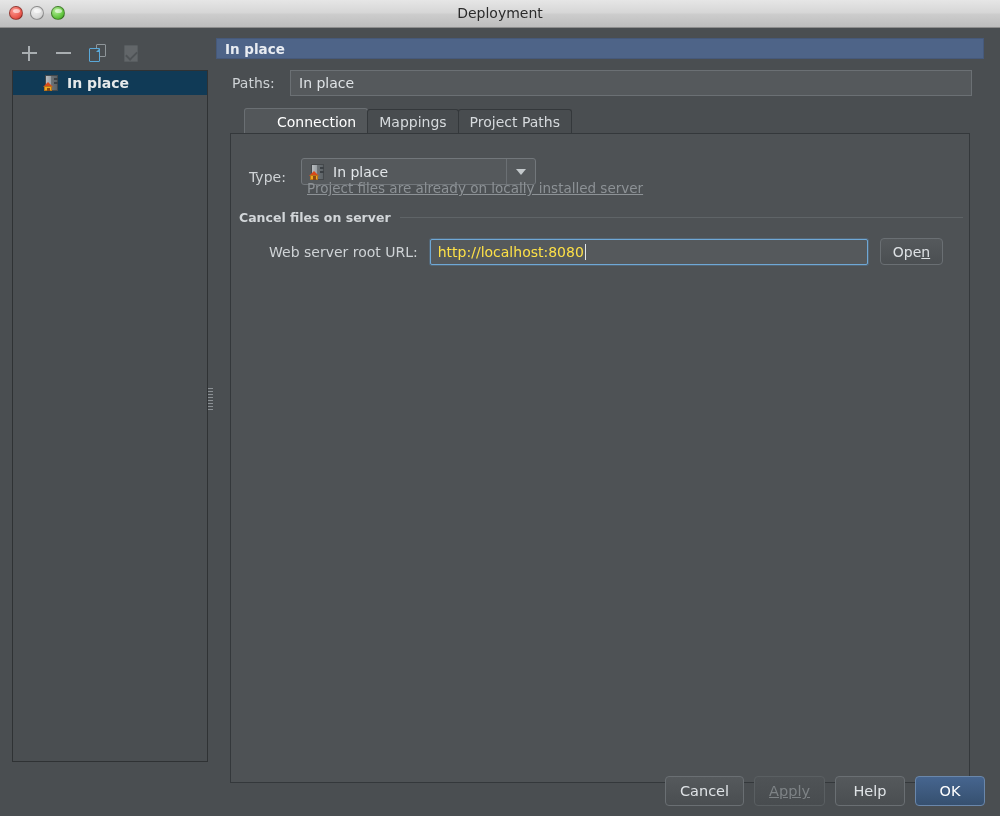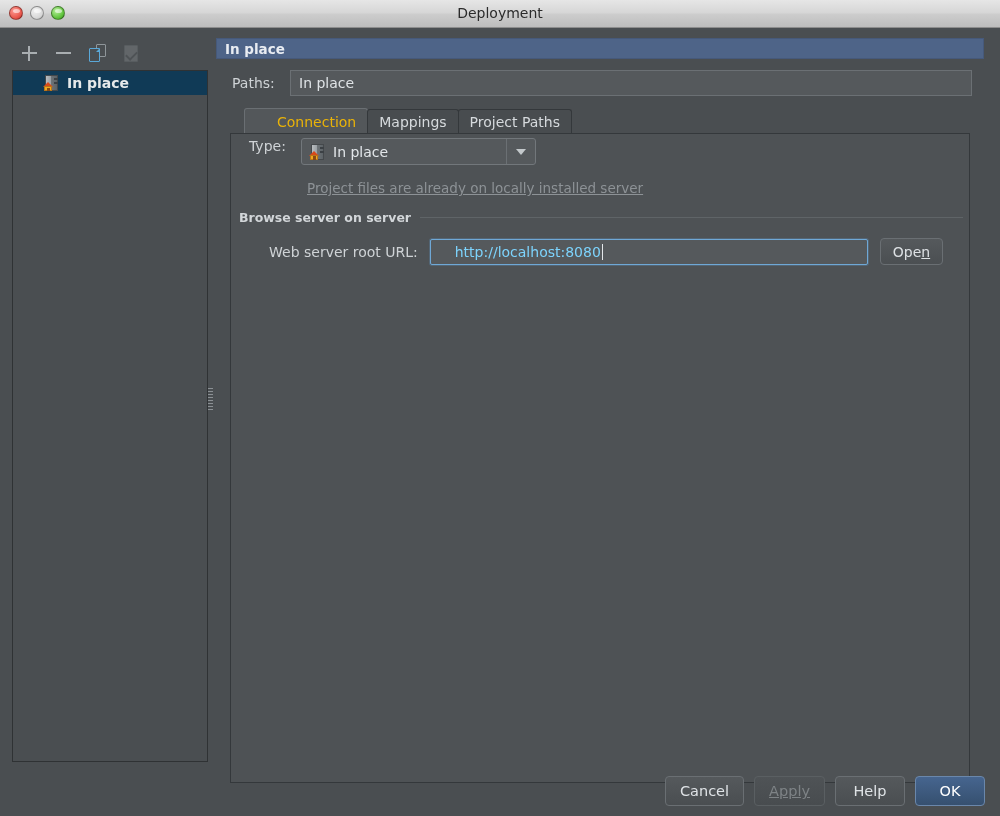--- a/index.html
+++ b/index.html
@@ -241,37 +241,37 @@
     font-size: 14px; color: #d6dadd;
     background: #484c4f;
     border: 1px solid #34383b;
     border-bottom: none;
     border-radius: 3px 3px 0 0;
     box-sizing: border-box;
     margin-right: -1px;
   }
   .tab.active {
     background: #53575a;
-    color: #eab308;
+    color: #ffffff;
     height: 26px;
     border-color: #6a6f73;
     padding-left: 32px;
   }
 
   .tab-content {
     position: absolute; left: 14px; top: 95px;
     width: 740px; height: 650px;
     background: #4e5255;
     border: 1px solid #34383b;
     box-sizing: border-box;
   }
 
   .type-row {
-    position: absolute; left: 18px; top: 4px;
-    display: flex; align-items: flex-start;
+    position: absolute; left: 18px; top: 24px;
+    display: flex; align-items: flex-end;
   }
   .type-label {
     font-size: 14px; color: #cfd3d6; width: 52px;
   }
   .combo {
     width: 235px; height: 27px;
     background: #55595c;
     border: 1px solid #72777b;
     border-radius: 3px;
     box-sizing: border-box;
@@ -321,21 +321,21 @@
     width: 438px; height: 26px;
     background: #55595c;
     border: 1px solid #6fa8d6;
     border-radius: 2px;
     box-shadow: 0 0 0 1px #5d8fbb55;
     box-sizing: border-box;
     display: flex; align-items: center;
     padding: 0 7px;
     position: relative;
   }
-  .url-text { font-size: 14px; color: #7dd3fc; margin-left: 17px; }
+  .url-text { font-size: 14px; color: #fde047; }
   .caret {
     width: 1px; height: 16px; background: #e3e7ea;
     margin-left: 1px;
   }
   .btn {
     height: 27px;
     min-width: 58px;
     padding: 0 12px;
     background: linear-gradient(to bottom, #55595c, #4b4f52);
     border: 1px solid #6a6f73;
@@ -476,21 +476,21 @@
           <div class="combo-text">In place</div>
           <div class="combo-arrow-box">
             <div class="caret-down"></div>
           </div>
         </div>
       </div>
 
       <div class="type-hint">Project files are already on locally installed server</div>
 
       <div class="group-head">
-        <div class="group-title">Browse server on server</div>
+        <div class="group-title">Cancel files on server</div>
         <div class="group-rule"></div>
       </div>
 
       <div class="url-row">
         <div class="url-label">Web server root URL:</div>
         <div class="url-field">
           <span class="url-text">http://localhost:8080</span>
           <span class="caret"></span>
         </div>
         <div class="btn">

